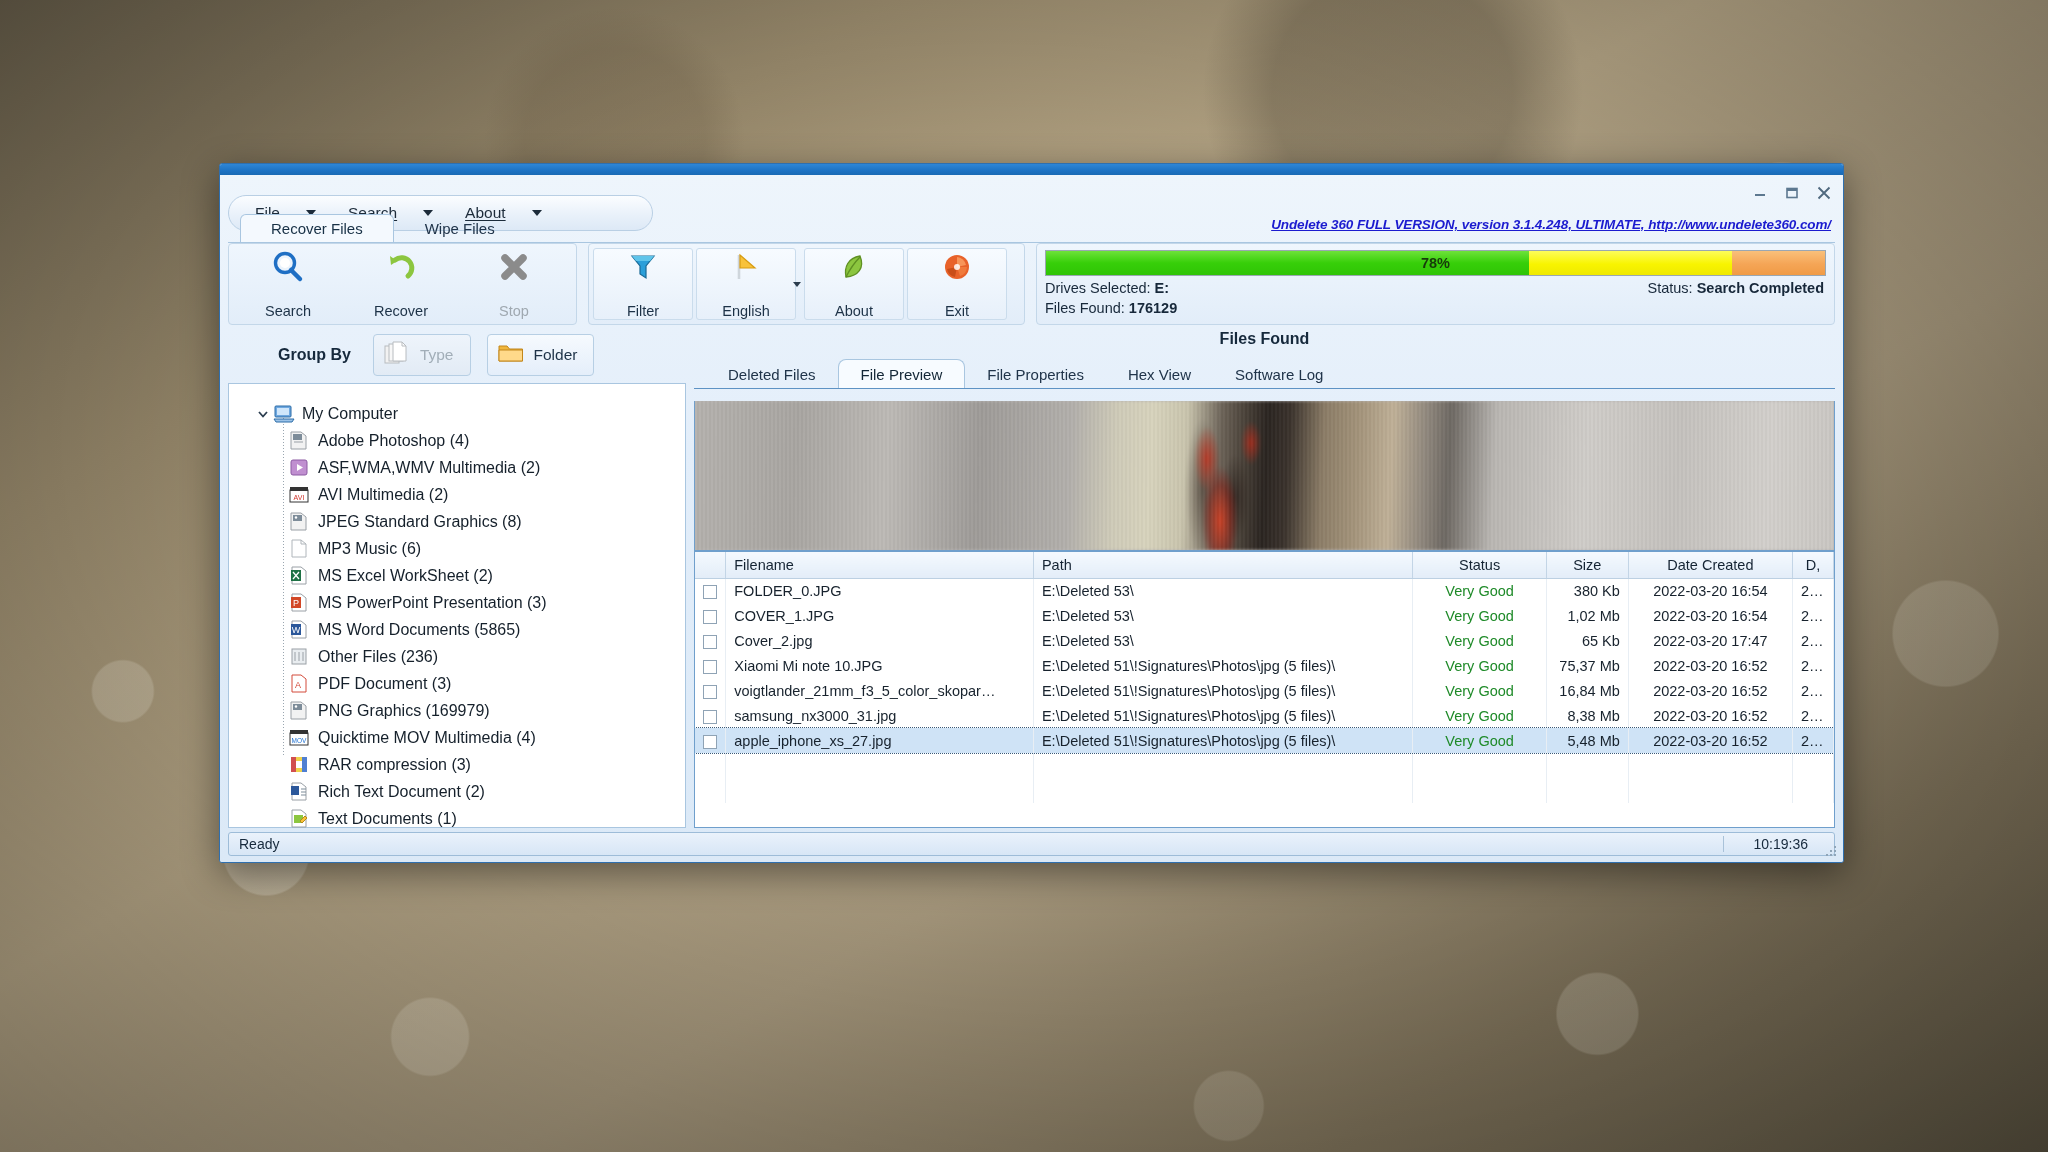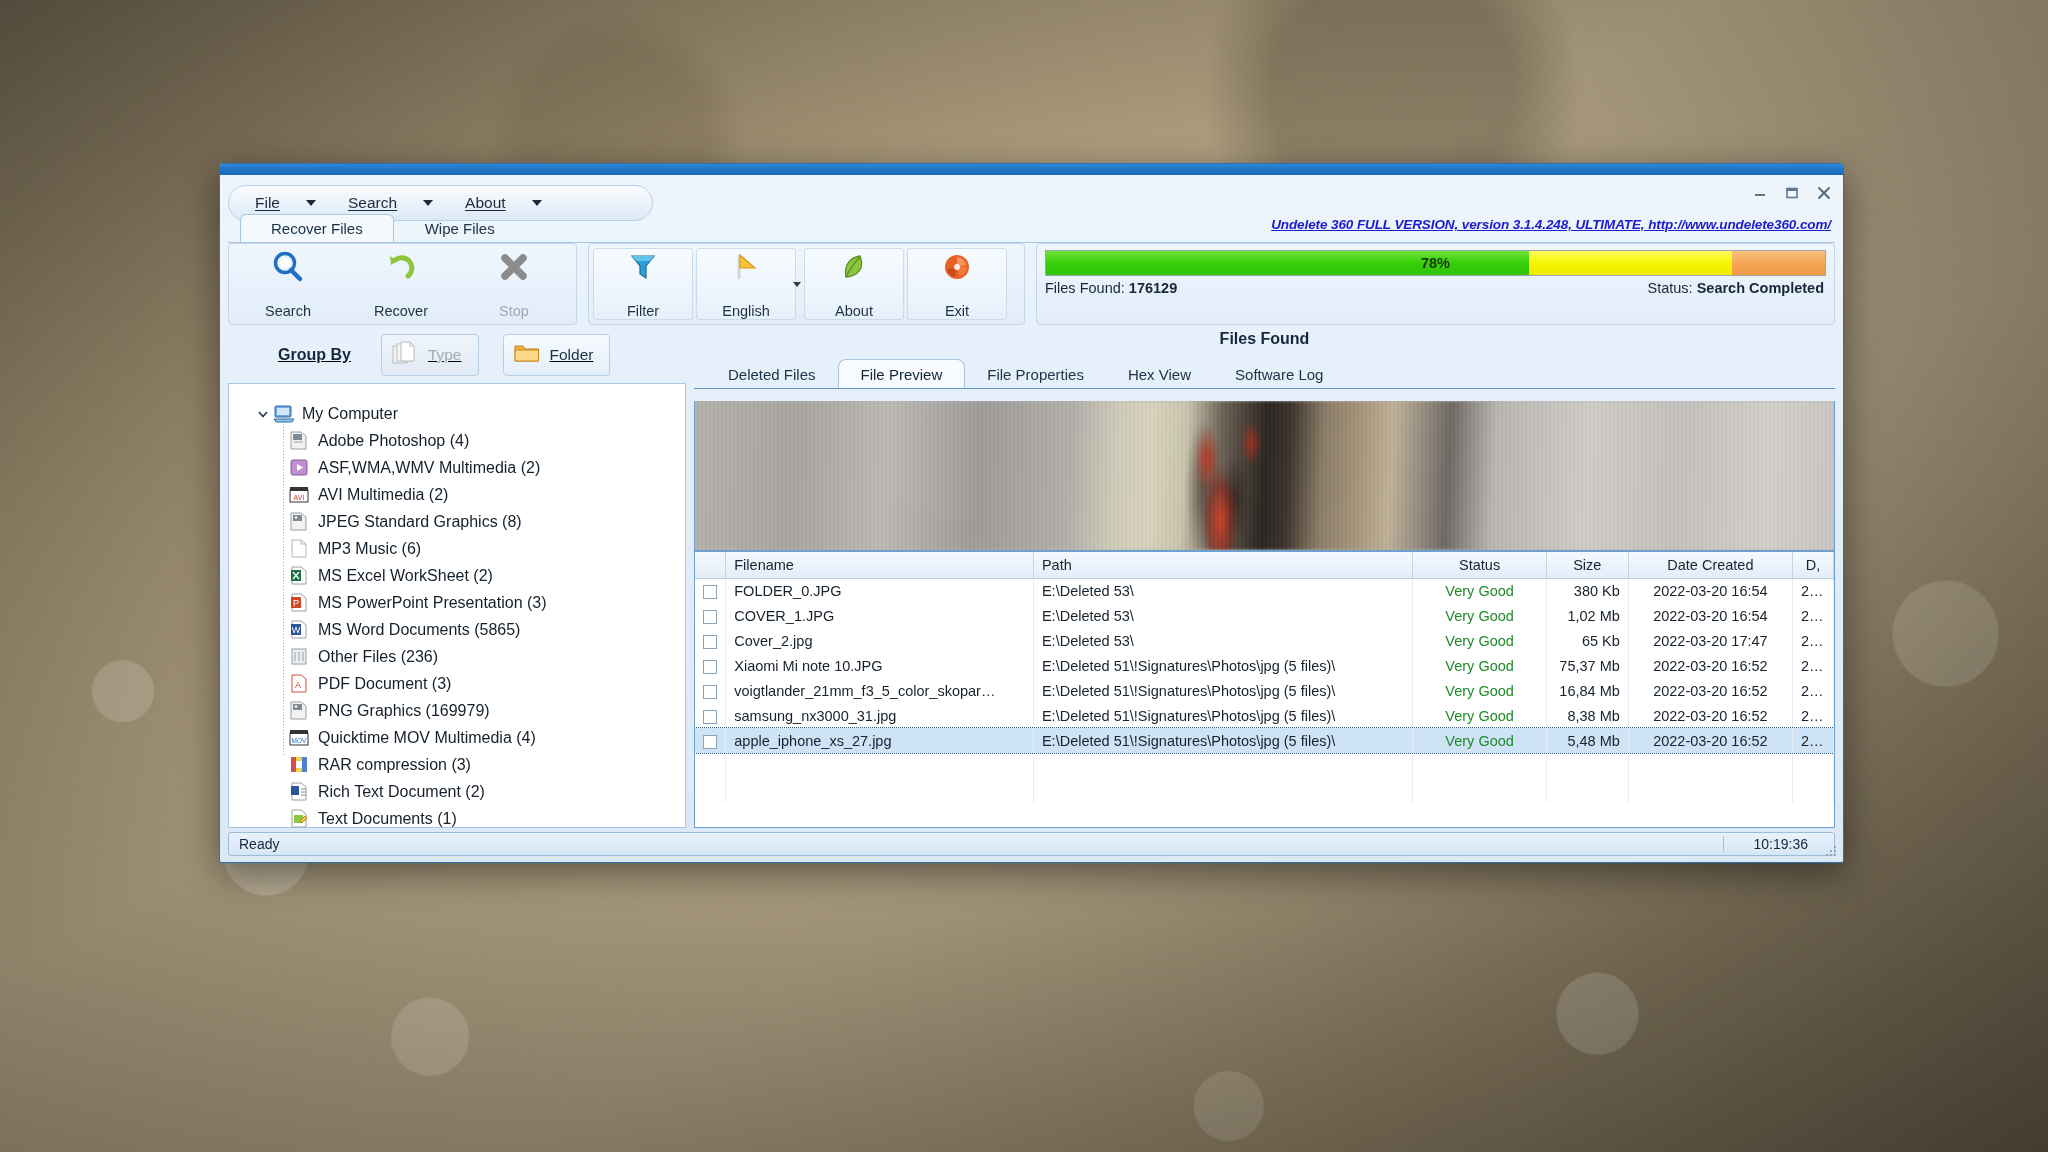--- a/index.html
+++ b/index.html
@@ -54,21 +54,21 @@
   #wincontrols {
     position:absolute; right:10px; top:9px;
     display:flex; align-items:center; gap:14px;
     color:#4a5f75;
   }
   .wc { width:18px;height:18px; display:flex;align-items:center;justify-content:center; cursor:default;}
   .wc svg { display:block; }
 
   
   #menubar {
-    position:absolute; left:8px; top:10px; height:36px;
+    position:absolute; left:8px; top:20px; height:36px;
     width:425px;
     background:linear-gradient(to bottom,#fbfdff 0%,#e9f1fa 55%,#dde9f6 100%);
     border:1px solid #b9cfe4;
     border-radius:18px;
     display:flex; align-items:center;
   }
   .menu-item {
     display:flex;align-items:center; gap:26px;
     padding:0 6px 0 26px; height:100%;
     font-size:15.5px; color:#1c2b3a;
@@ -159,21 +159,21 @@
   }
 
   
   #content { position:absolute; left:8px; top:152px; right:8px; bottom:34px; }
 
   
   #leftpane {
     position:absolute; left:0; top:0; width:458px; bottom:0;
   }
   #groupby {
-    height:56px; display:flex; align-items:center; gap:24px; padding-left:50px;text-decoration:underline;
+    height:56px; display:flex; align-items:center; gap:16px; padding-left:50px;
   }
   #groupby-label { font-size:16px; font-weight:bold; color:#16293c; margin-right:6px; }
   .gbtn {
     height:42px; padding:0 16px 0 10px; display:flex; align-items:center; gap:10px;
     border:1px solid #b7cfe4; border-radius:4px;
     background:linear-gradient(to bottom,#f6fafe 0%,#e4eefa 100%);
     font-size:15.5px; color:#1d3247;
   }
   .gbtn.dim { color:#a2aeb8; background:linear-gradient(to bottom,#eef4fb 0%,#e2ebf5 100%); }
   #treebox {
@@ -413,20 +413,24 @@
           <span>Exit</span>
         </div>
       </div>
 
       <div id="statpanel">
         <div id="pbar">
           <div id="pseg-green"></div>
           <div id="pseg-yellow"></div>
           <div id="pseg-orange"></div>
           <div id="ptext">78%</div>
+        </div>
+        <div class="statline">
+          <span>Drives Selected:</span>
+          <b>E:</b>
         </div>
         <div class="statline">
           <span>Files Found:</span>
           <b>176129</b>
         </div>
         <div id="statusright">
           <span>Status:</span>
           <b>Search Completed</b>
         </div>
       </div>

